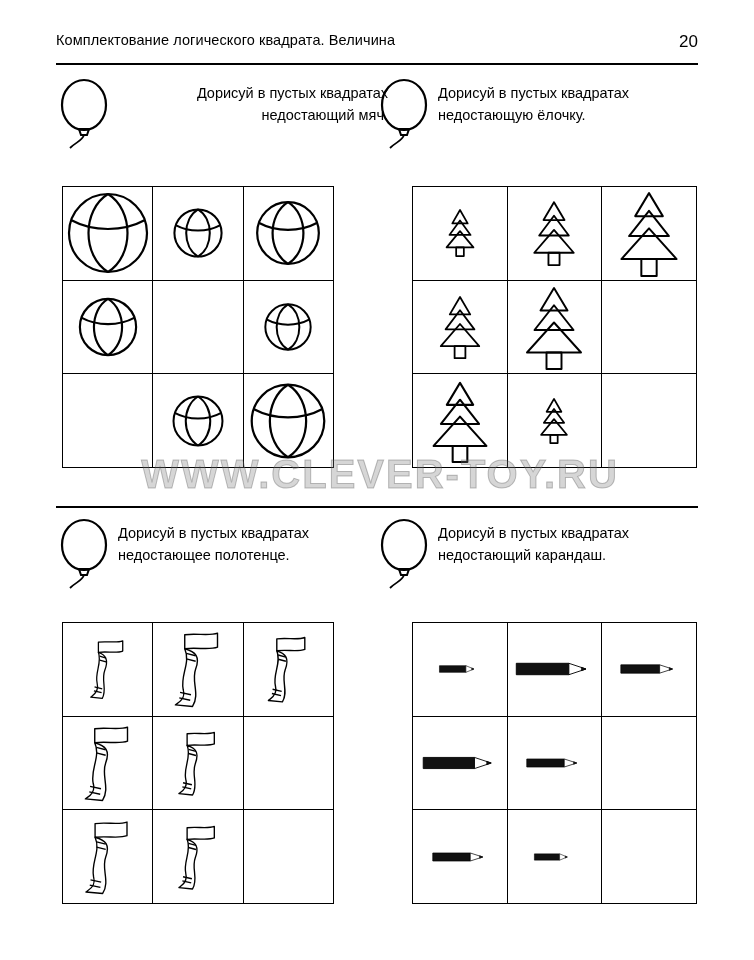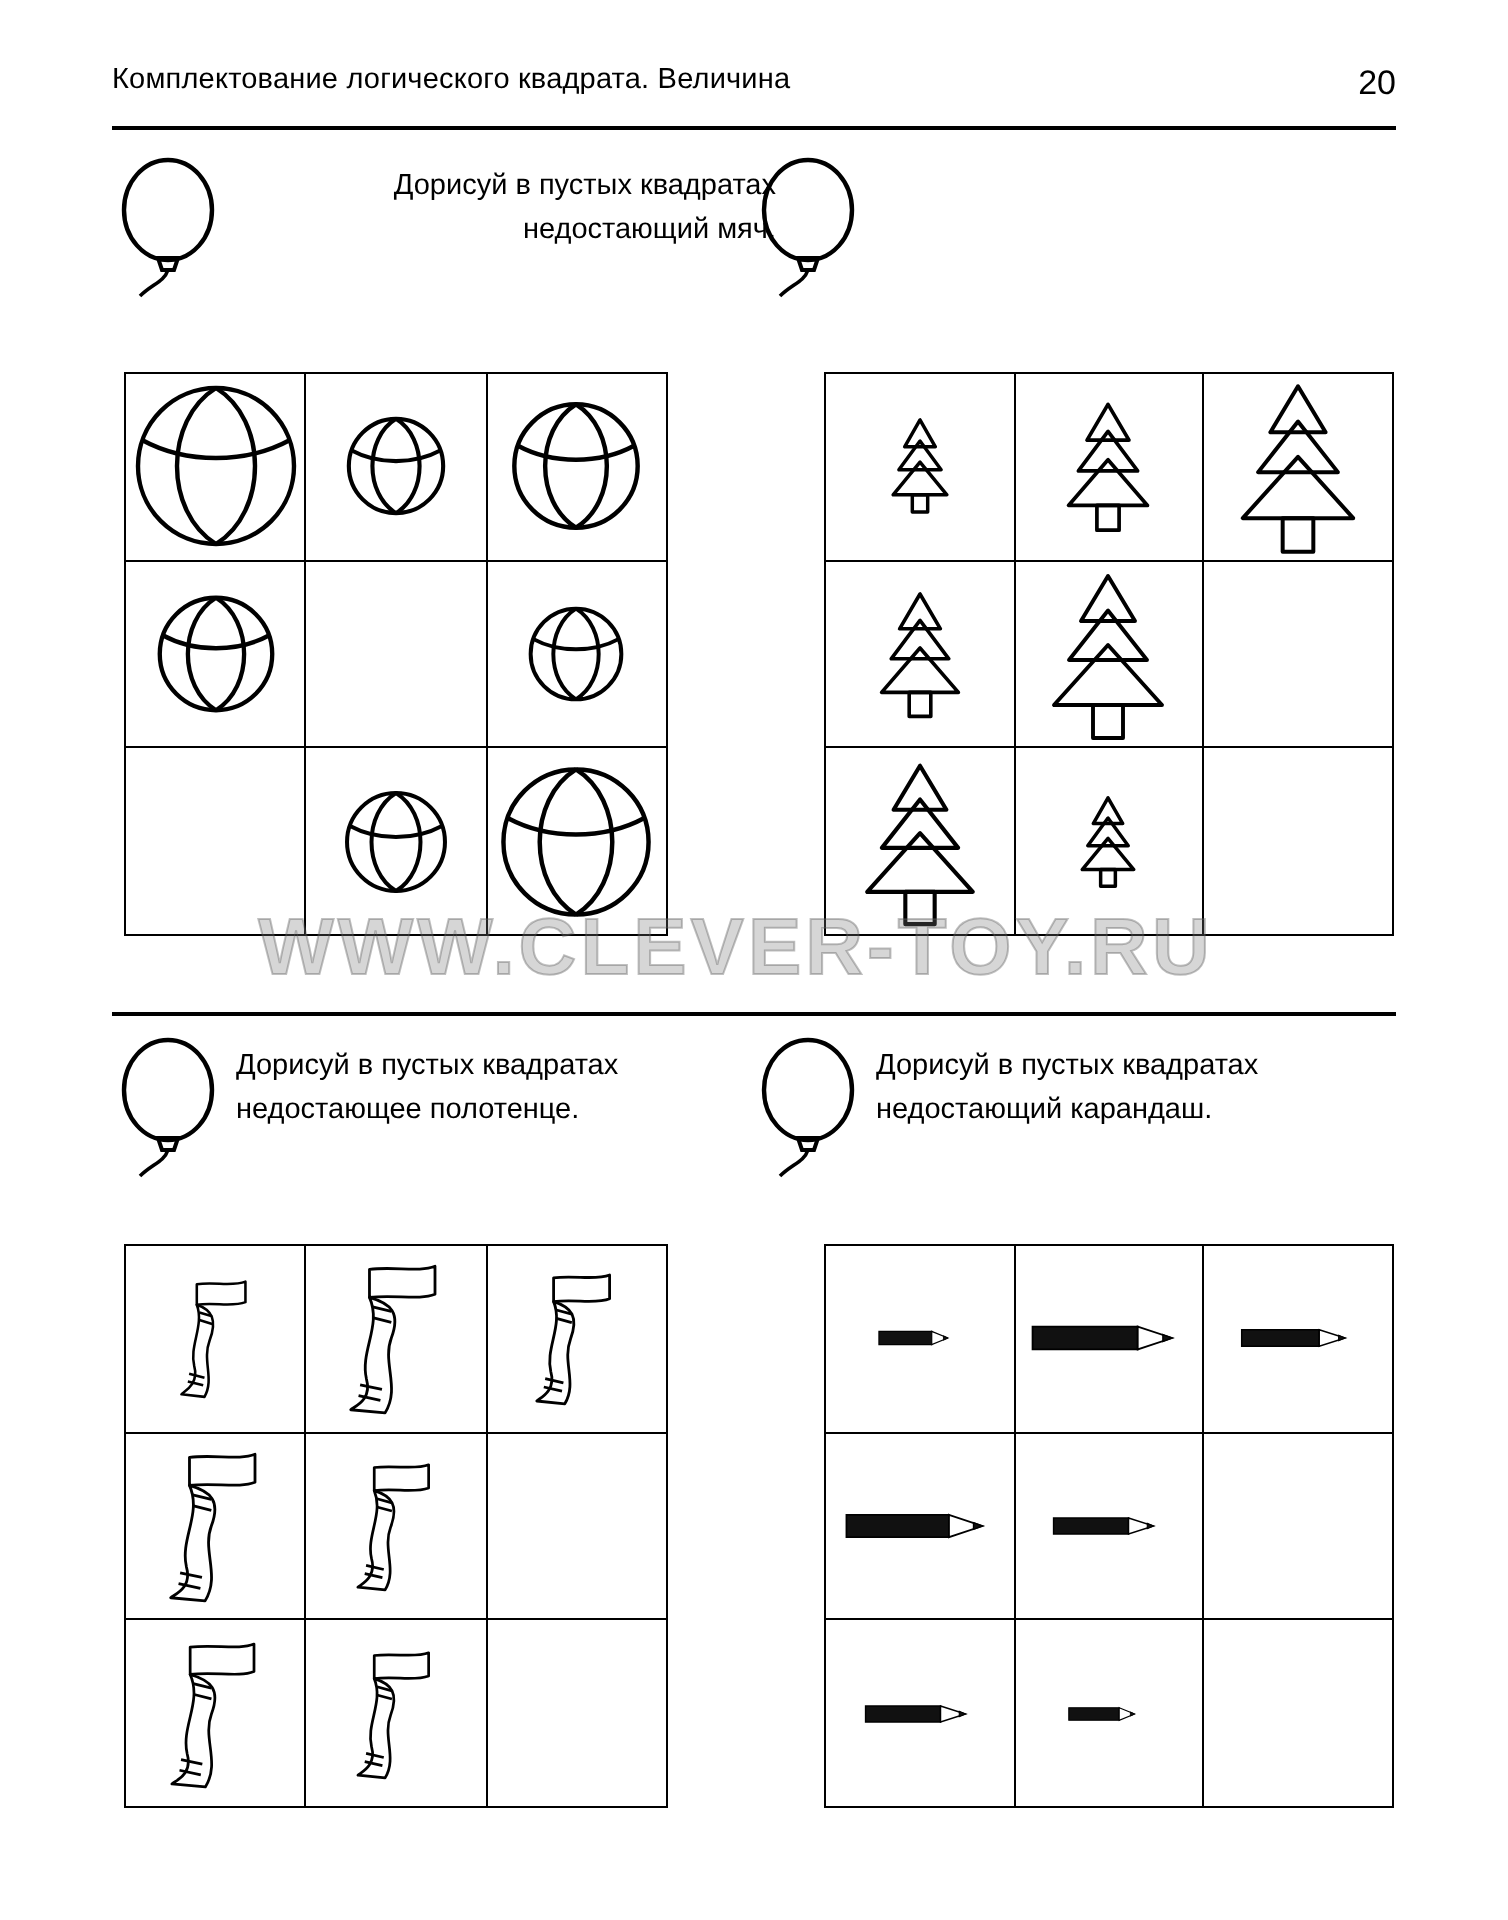--- a/index.html
+++ b/index.html
@@ -104,21 +104,21 @@
     position: absolute;
     left: 50%;
     top: 50%;
     transform: translate(-50%, -50%);
     display: block;
   }
 
   
   .watermark {
     position: absolute;
-    left: 48px;
+    left: 60px;
     top: 452px;
     width: 640px;
     text-align: center;
     font-size: 40px;
     font-weight: bold;
     letter-spacing: 2px;
     color: rgba(120,120,120,0.30);
     font-family: "Liberation Sans", sans-serif;
     white-space: nowrap;
     pointer-events: none;
@@ -209,20 +209,21 @@
       </svg>
     </div>
   </div>
 
   <div class="instr" style="left:376px; top:78px; width:330px; height:80px;">
     <svg class="balloon" viewBox="0 0 56 72">
       <ellipse cx="28" cy="27" rx="22" ry="25" fill="none" stroke="#000" stroke-width="2.2"></ellipse>
       <path d="M23,51 L33,51 L31,57 L25,57 Z" fill="none" stroke="#000" stroke-width="2"></path>
       <path d="M28,57 C26,63 20,64 14,70" fill="none" stroke="#000" stroke-width="1.8"></path>
     </svg>
+    <div class="instr-text">Дорисуй в пустых квадратах недостающую ёлочку.</div>
   </div>
 
   <div class="grid" style="left:412px; top:186px; width:285px; height:282px;">
     <div class="cell">
       <svg width="48" height="58" viewBox="0 0 100 120">
         <g fill="none" stroke="#000" stroke-width="3.6" stroke-linejoin="round">
           <path d="M50,12 L34,40 L66,40 Z"></path>
           <path d="M50,34 L28,64 L72,64 Z"></path>
           <path d="M50,56 L22,90 L78,90 Z"></path>
           <rect x="42" y="90" width="16" height="18"></rect>

